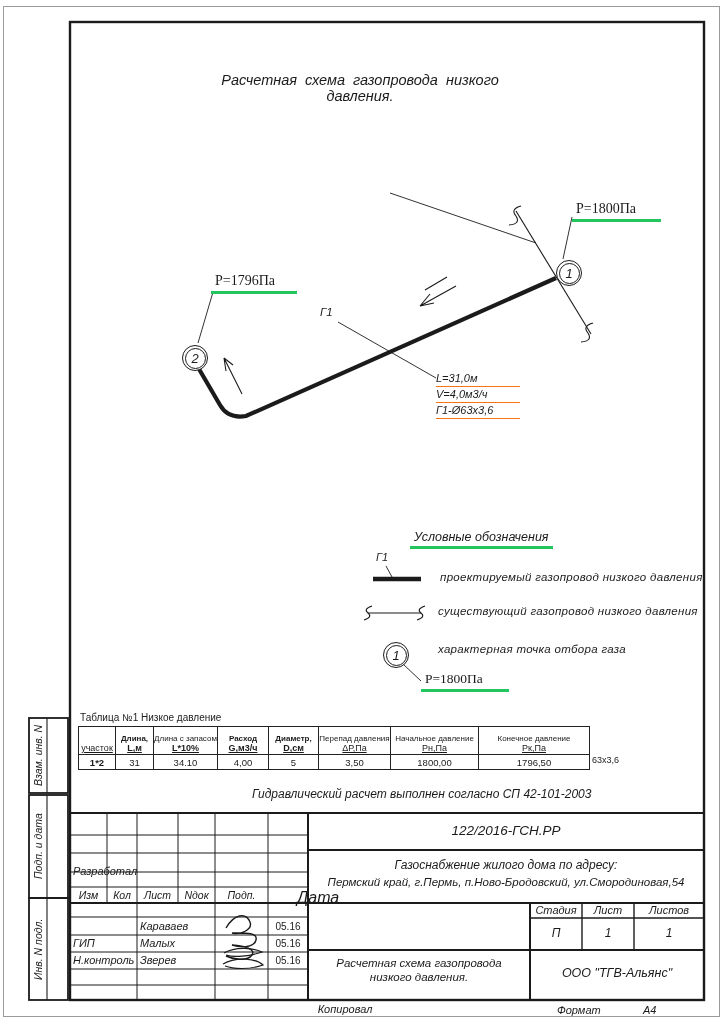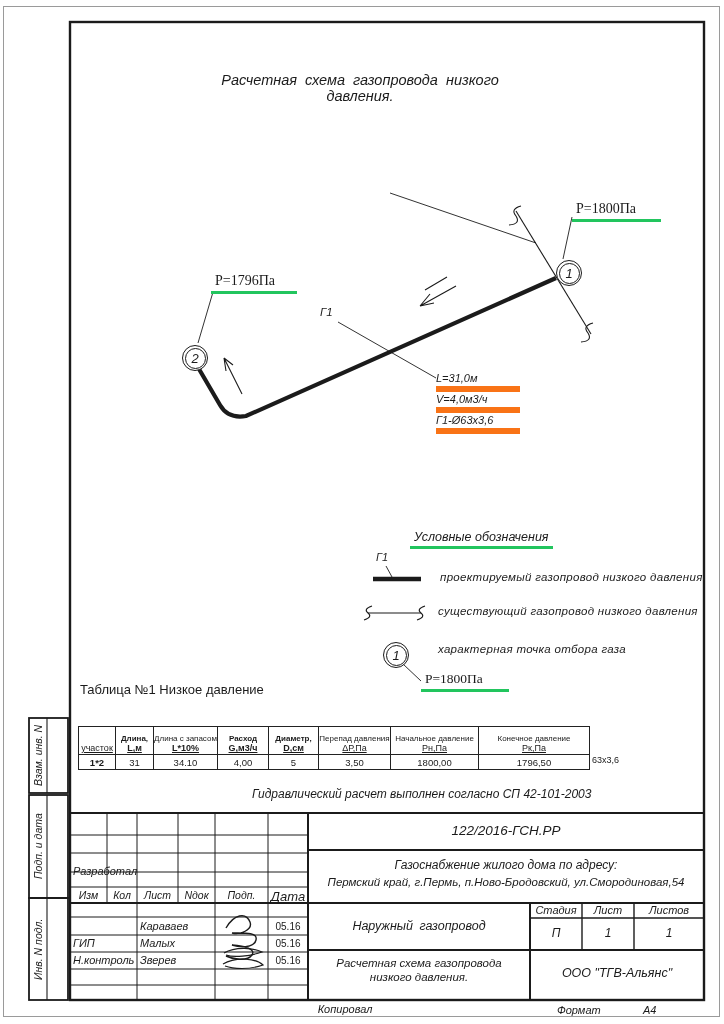--- a/index.html
+++ b/index.html
@@ -11,21 +11,21 @@
   .ctr{text-align:center;}
   svg{position:absolute;left:0;top:0;}
   .node{position:absolute;width:24px;height:24px;border:1.7px solid #1b1b1b;border-radius:50%;background:#fff;}
   .node::after{content:"";position:absolute;inset:1.5px;border:1.2px solid #1b1b1b;border-radius:50%;}
   .node span{position:absolute;inset:0;display:flex;align-items:center;justify-content:center;
              font-style:italic;font-size:13px;}
   .ul{border-bottom:3px solid #22c55e;}
   .lbl-underline{display:inline-block;border-bottom:1px solid #1b1b1b;padding:0 2px 1px 2px;}
   .vtext{writing-mode:vertical-rl;transform:rotate(180deg);display:flex;align-items:center;justify-content:center;
          font-style:italic;font-size:10.5px;}
-  .seg-info div{border-bottom:6px solid #f97316;height:15px;line-height:14px;font-style:italic;}
+  .seg-info div{border-bottom:1px solid #f97316;height:15px;line-height:14px;font-style:italic;}
   
   table.calc{position:absolute;left:78px;top:726px;border-collapse:collapse;table-layout:fixed;width:511px;
              font-family:"Liberation Sans",sans-serif;}
   table.calc th,table.calc td{border:1px solid #222;padding:0;margin:0;}
   table.calc{border:1.6px solid #222;}
   table.calc th{font-weight:normal;vertical-align:bottom;height:27px;}
   table.calc th .t{font-size:8px;line-height:9px;text-align:center;}
   table.calc th .b{font-size:9px;line-height:11px;text-align:center;font-weight:bold;text-decoration:underline;}
   table.calc th.plain .b{font-weight:normal;}
   table.calc td{font-size:9.5px;height:14px;text-align:center;}
@@ -143,21 +143,21 @@
   <div class="abs it" style="left:438px;top:605px;font-size:11.5px;letter-spacing:0.3px;">существующий газопровод низкого давления</div>
 
   <div class="node" style="left:383px;top:642px;">
     <span>1</span>
   </div>
 
   <div class="abs it" style="left:438px;top:643px;font-size:11.5px;letter-spacing:0.3px;">характерная точка отбора газа</div>
 
   <div class="abs ser ul" style="left:421px;top:671px;width:84px;font-size:13.5px;padding:0 0 2px 4px;">Р=1800Па</div>
 
-  <div class="abs" style="left:80px;top:682px;font-size:13px;">Таблица №1  Низкое давление</div>
+  <div class="abs" style="left:80px;top:712px;font-size:10px;">Таблица №1  Низкое давление</div>
 
   <table class="calc">
     <colgroup>
       <col style="width:37px">
         <col style="width:38px">
         <col style="width:64px">
         <col style="width:51px">
       <col style="width:50px">
         <col style="width:72px">
         <col style="width:88px">
@@ -217,35 +217,34 @@
 
   <div class="abs it ctr" style="left:308px;top:823px;width:396px;font-size:13.5px;">122/2016-ГСН.РР</div>
   <div class="abs it ctr" style="left:308px;top:858px;width:396px;font-size:12px;">Газоснабжение жилого дома по адресу:</div>
   <div class="abs it ctr" style="left:308px;top:876px;width:396px;font-size:11.5px;">Пермский край,  г.Пермь,  п.Ново-Бродовский,  ул.Смородиновая,54</div>
 
   <div class="abs it ctr" style="left:70px;top:889px;width:37px;font-size:10.5px;">Изм</div>
   <div class="abs it ctr" style="left:107px;top:889px;width:30px;font-size:10.5px;">Кол</div>
   <div class="abs it ctr" style="left:137px;top:889px;width:41px;font-size:10.5px;">Лист</div>
   <div class="abs it ctr" style="left:178px;top:889px;width:37px;font-size:10.5px;">Nдок</div>
   <div class="abs it ctr" style="left:215px;top:889px;width:53px;font-size:10.5px;">Подп.</div>
-  <div class="abs it ctr" style="left:268px;top:889px;width:40px;font-size:13px;">Дата</div>
+  <div class="abs it ctr" style="left:268px;top:889px;width:40px;font-size:16px;padding-left:29px;">Дата</div>
 
   <div class="abs it" style="left:73px;top:865px;font-size:11px;">Разработал</div>
   <div class="abs it" style="left:140px;top:920px;font-size:11px;">Караваев</div>
   <div class="abs ctr" style="left:270px;top:921px;width:36px;font-size:10px;">05.16</div>
 
   <div class="abs it" style="left:73px;top:937px;font-size:11px;">ГИП</div>
   <div class="abs it" style="left:140px;top:937px;font-size:11px;">Малых</div>
   <div class="abs ctr" style="left:270px;top:938px;width:36px;font-size:10px;">05.16</div>
 
   <div class="abs it" style="left:73px;top:954px;font-size:11px;">Н.контроль</div>
   <div class="abs it" style="left:140px;top:954px;font-size:11px;">Зверев</div>
   <div class="abs ctr" style="left:270px;top:955px;width:36px;font-size:10px;">05.16</div>
 
-  <div class="abs it ctr" style="left:308px;top:919px;width:222px;font-size:12.5px;word-spacing:3px;">Наружный газопровод</div>
   <div class="abs it ctr" style="left:308px;top:957px;width:222px;font-size:11.5px;">Расчетная схема газопровода</div>
   <div class="abs it ctr" style="left:308px;top:971px;width:222px;font-size:11.5px;">низкого давления.</div>
 
   <div class="abs it ctr" style="left:530px;top:904px;width:52px;font-size:11px;">Стадия</div>
   <div class="abs it ctr" style="left:582px;top:904px;width:52px;font-size:11px;">Лист</div>
   <div class="abs it ctr" style="left:634px;top:904px;width:70px;font-size:11px;">Листов</div>
   <div class="abs it ctr" style="left:530px;top:926px;width:52px;font-size:12px;">П</div>
   <div class="abs it ctr" style="left:582px;top:926px;width:52px;font-size:12px;">1</div>
   <div class="abs it ctr" style="left:634px;top:926px;width:70px;font-size:12px;">1</div>
 

